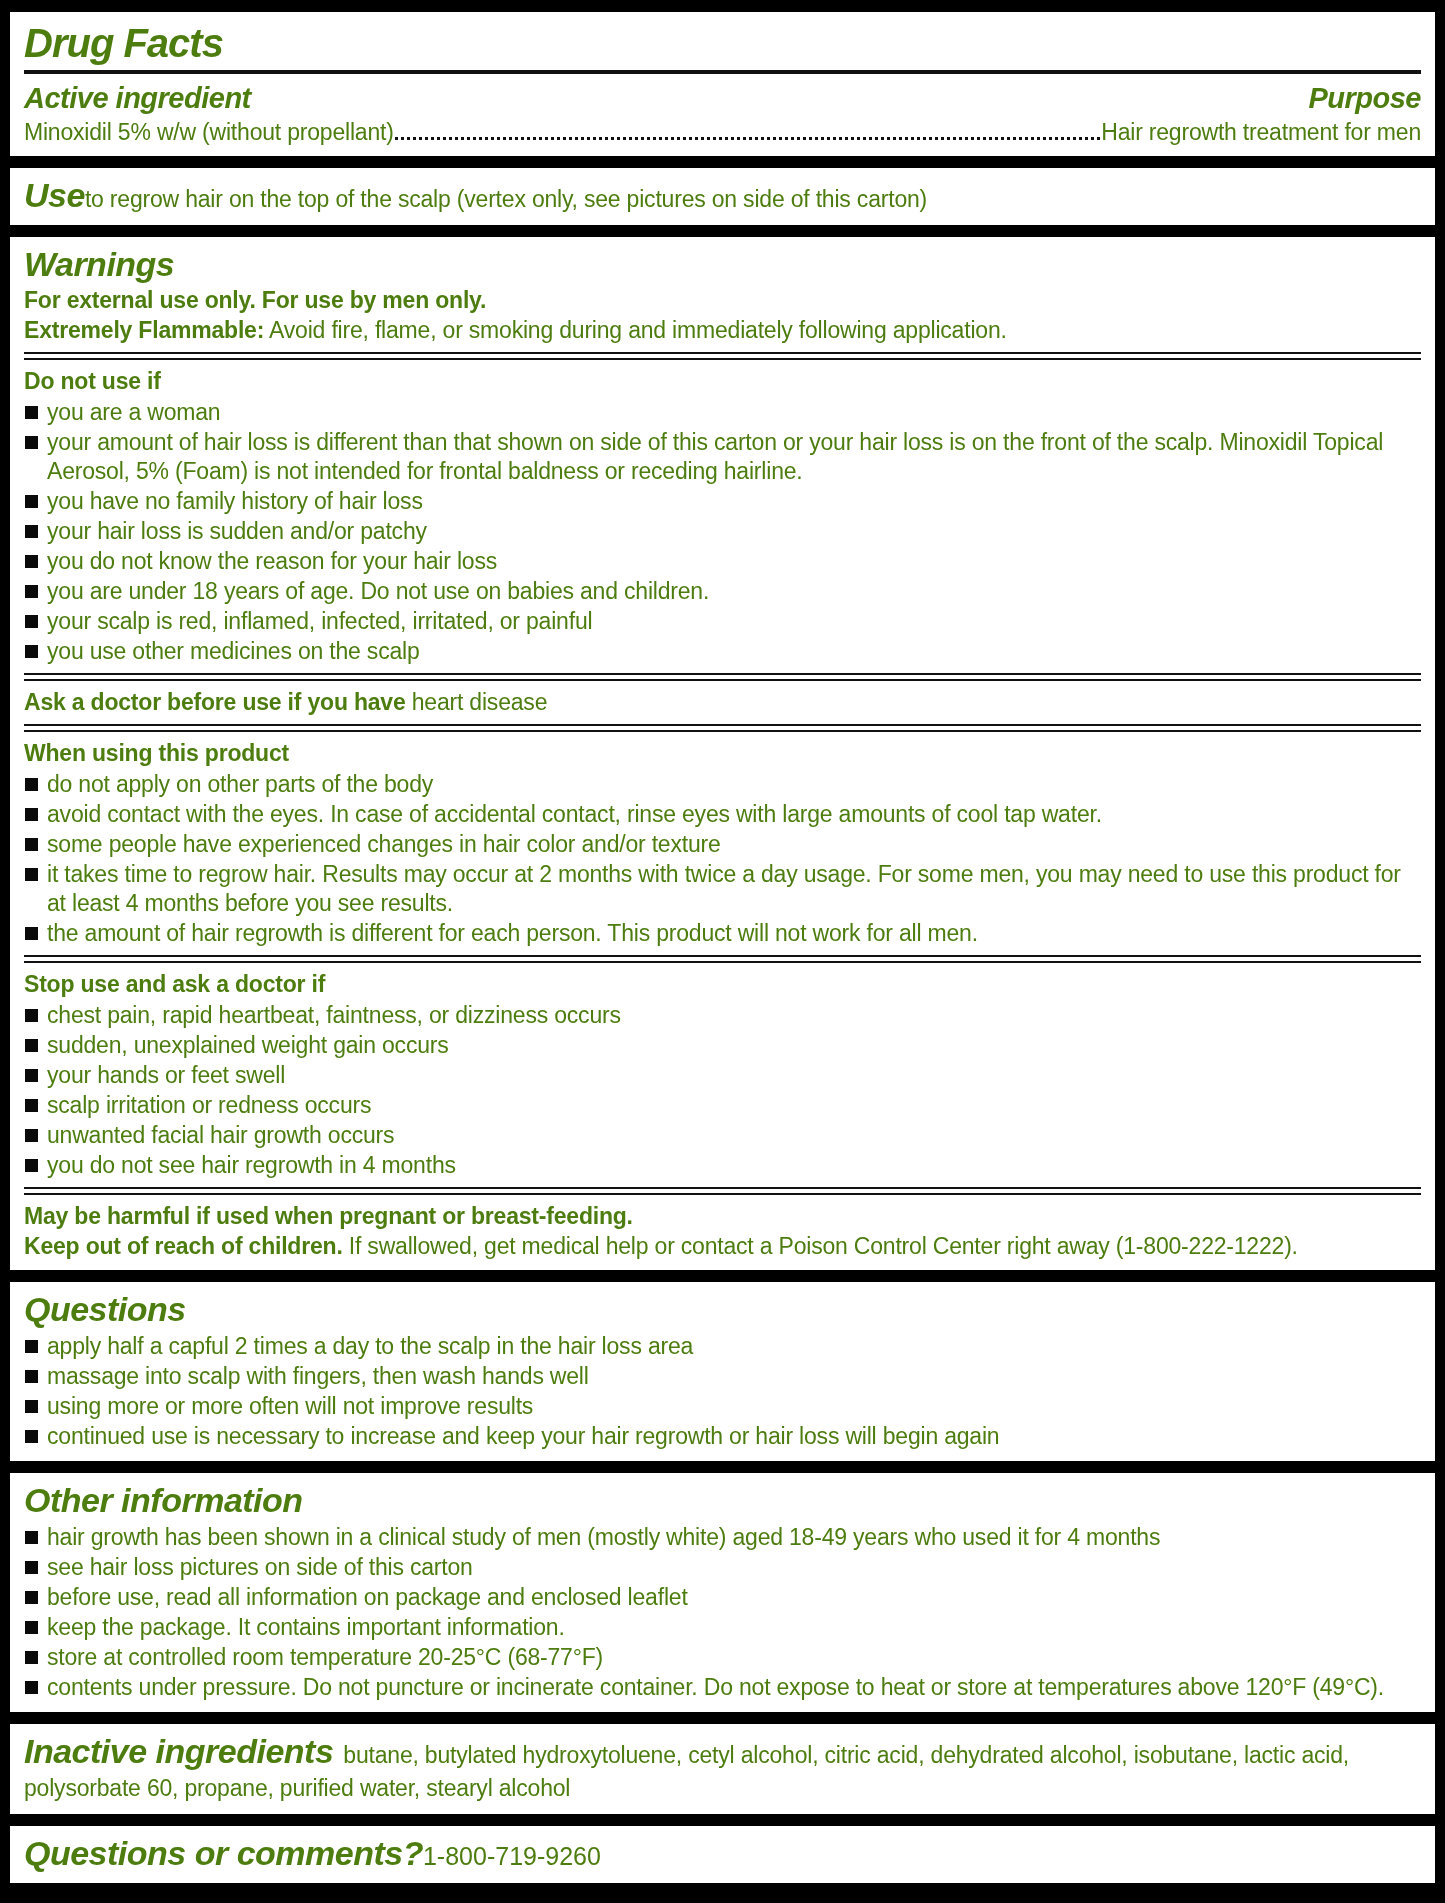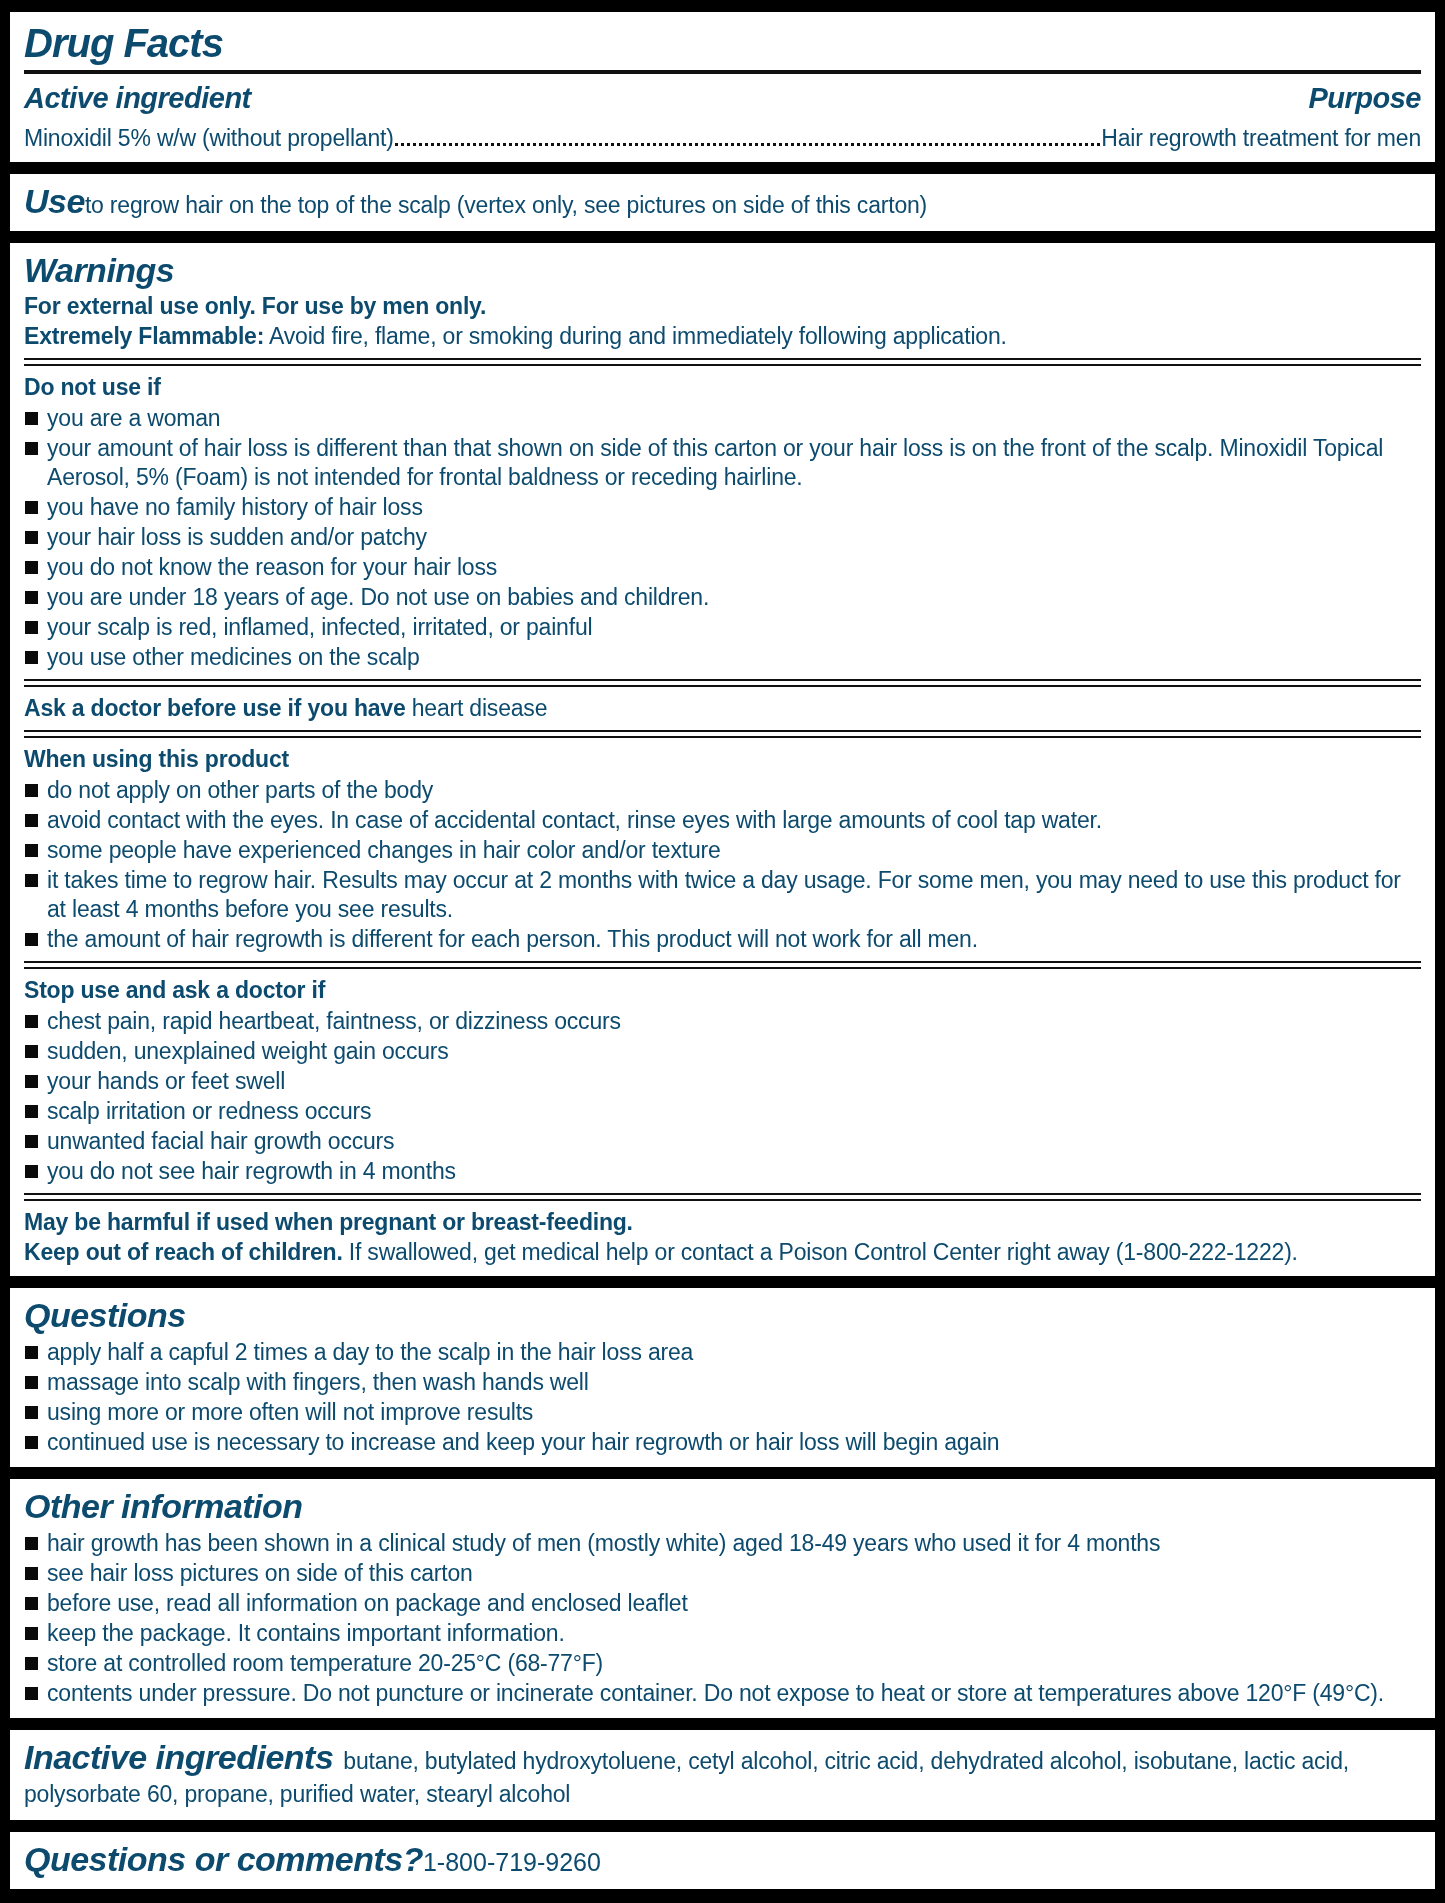--- a/index.html
+++ b/index.html
@@ -6,21 +6,21 @@
   html, body { background: #555; }
   body { font-family: "Liberation Sans", "DejaVu Sans", sans-serif; }
 
   .label {
     width: 1445px;
     height: 1903px;
     background: #000;
     padding: 12px 10px 0 10px;
     overflow: hidden;
     margin: 0 auto;
-    color: #0c4a6e;
+    color: #4d7c0f;
   }
 
   .sec {
     background: #fff;
     padding: 6px 14px 9px 14px;
   }
   .sec + .sec { margin-top: 12px; }
 
   
   .title-xl {
@@ -64,21 +64,21 @@
   .heads-row {
     display: flex;
     justify-content: space-between;
     align-items: flex-end;
     margin-top: 2px;
   }
 
   .leader-row {
     display: flex;
     align-items: baseline;
-    margin-top: 8px;
+    margin-top: 2px;
   }
   .leader-row .dots {
     flex: 1;
     border-bottom: 3px dotted #111;
     margin: 0 1px 4px 1px;
     min-width: 30px;
   }
 
   .inline-head-row {
     display: flex;

